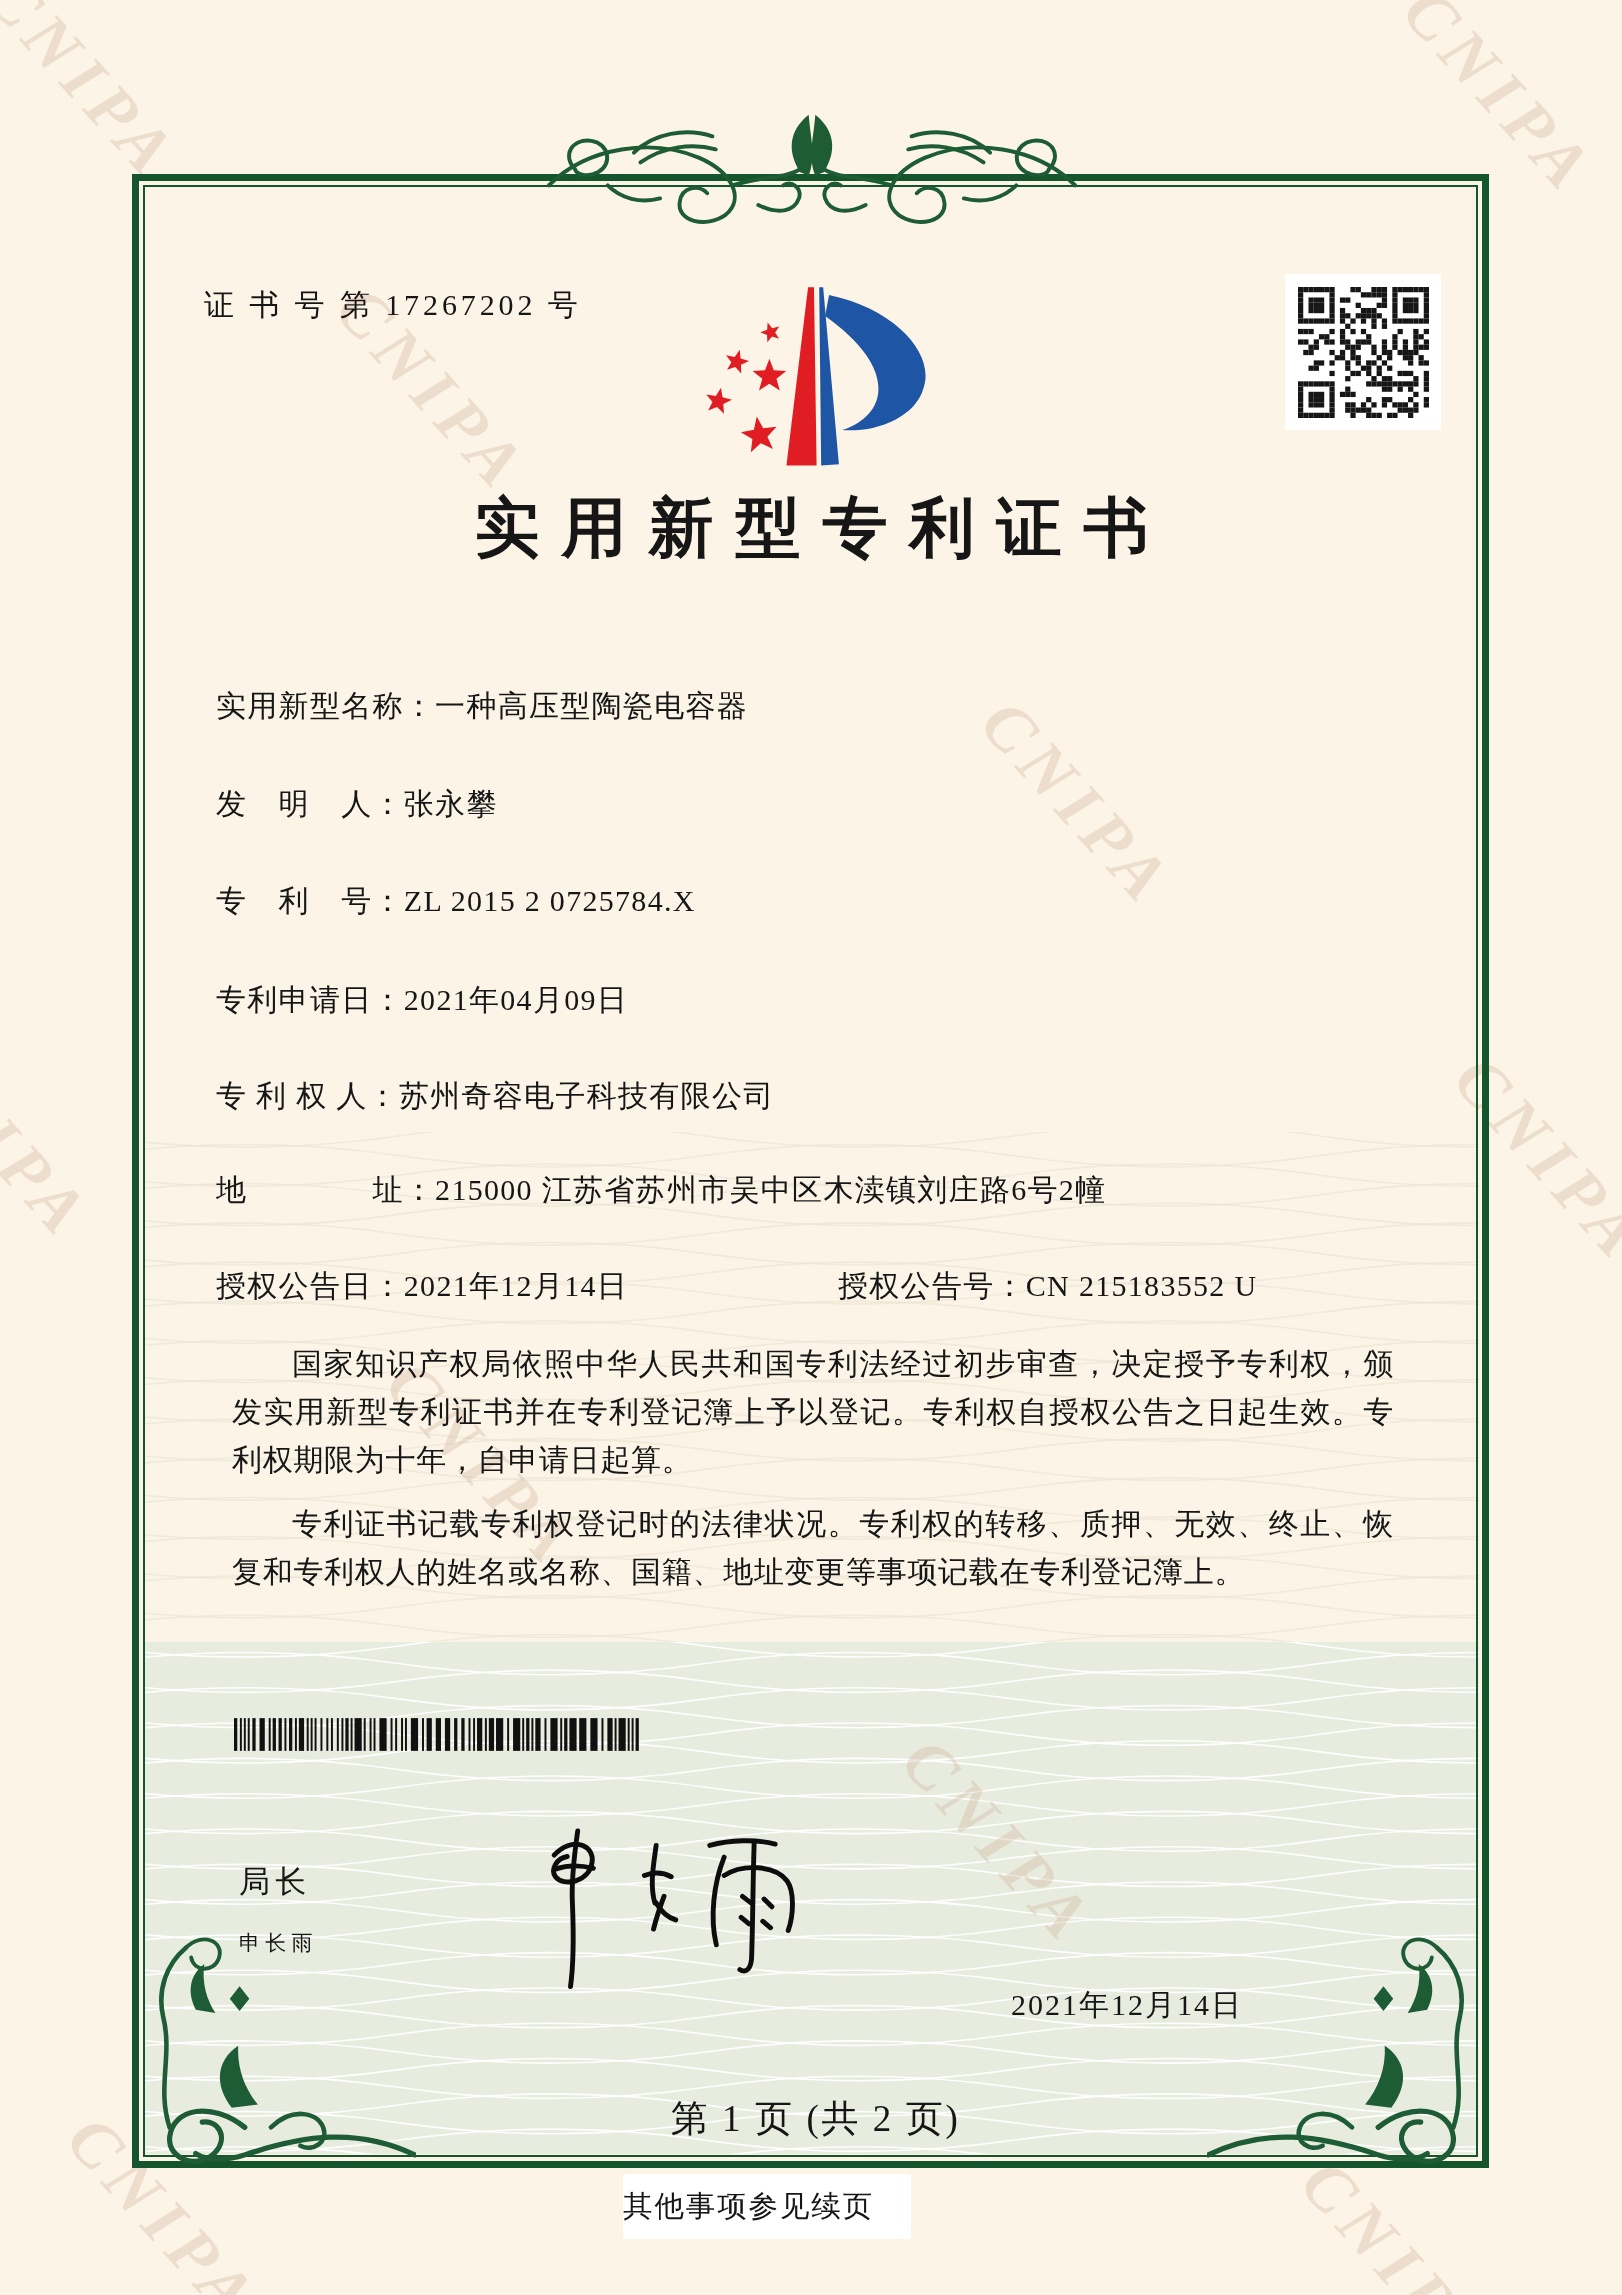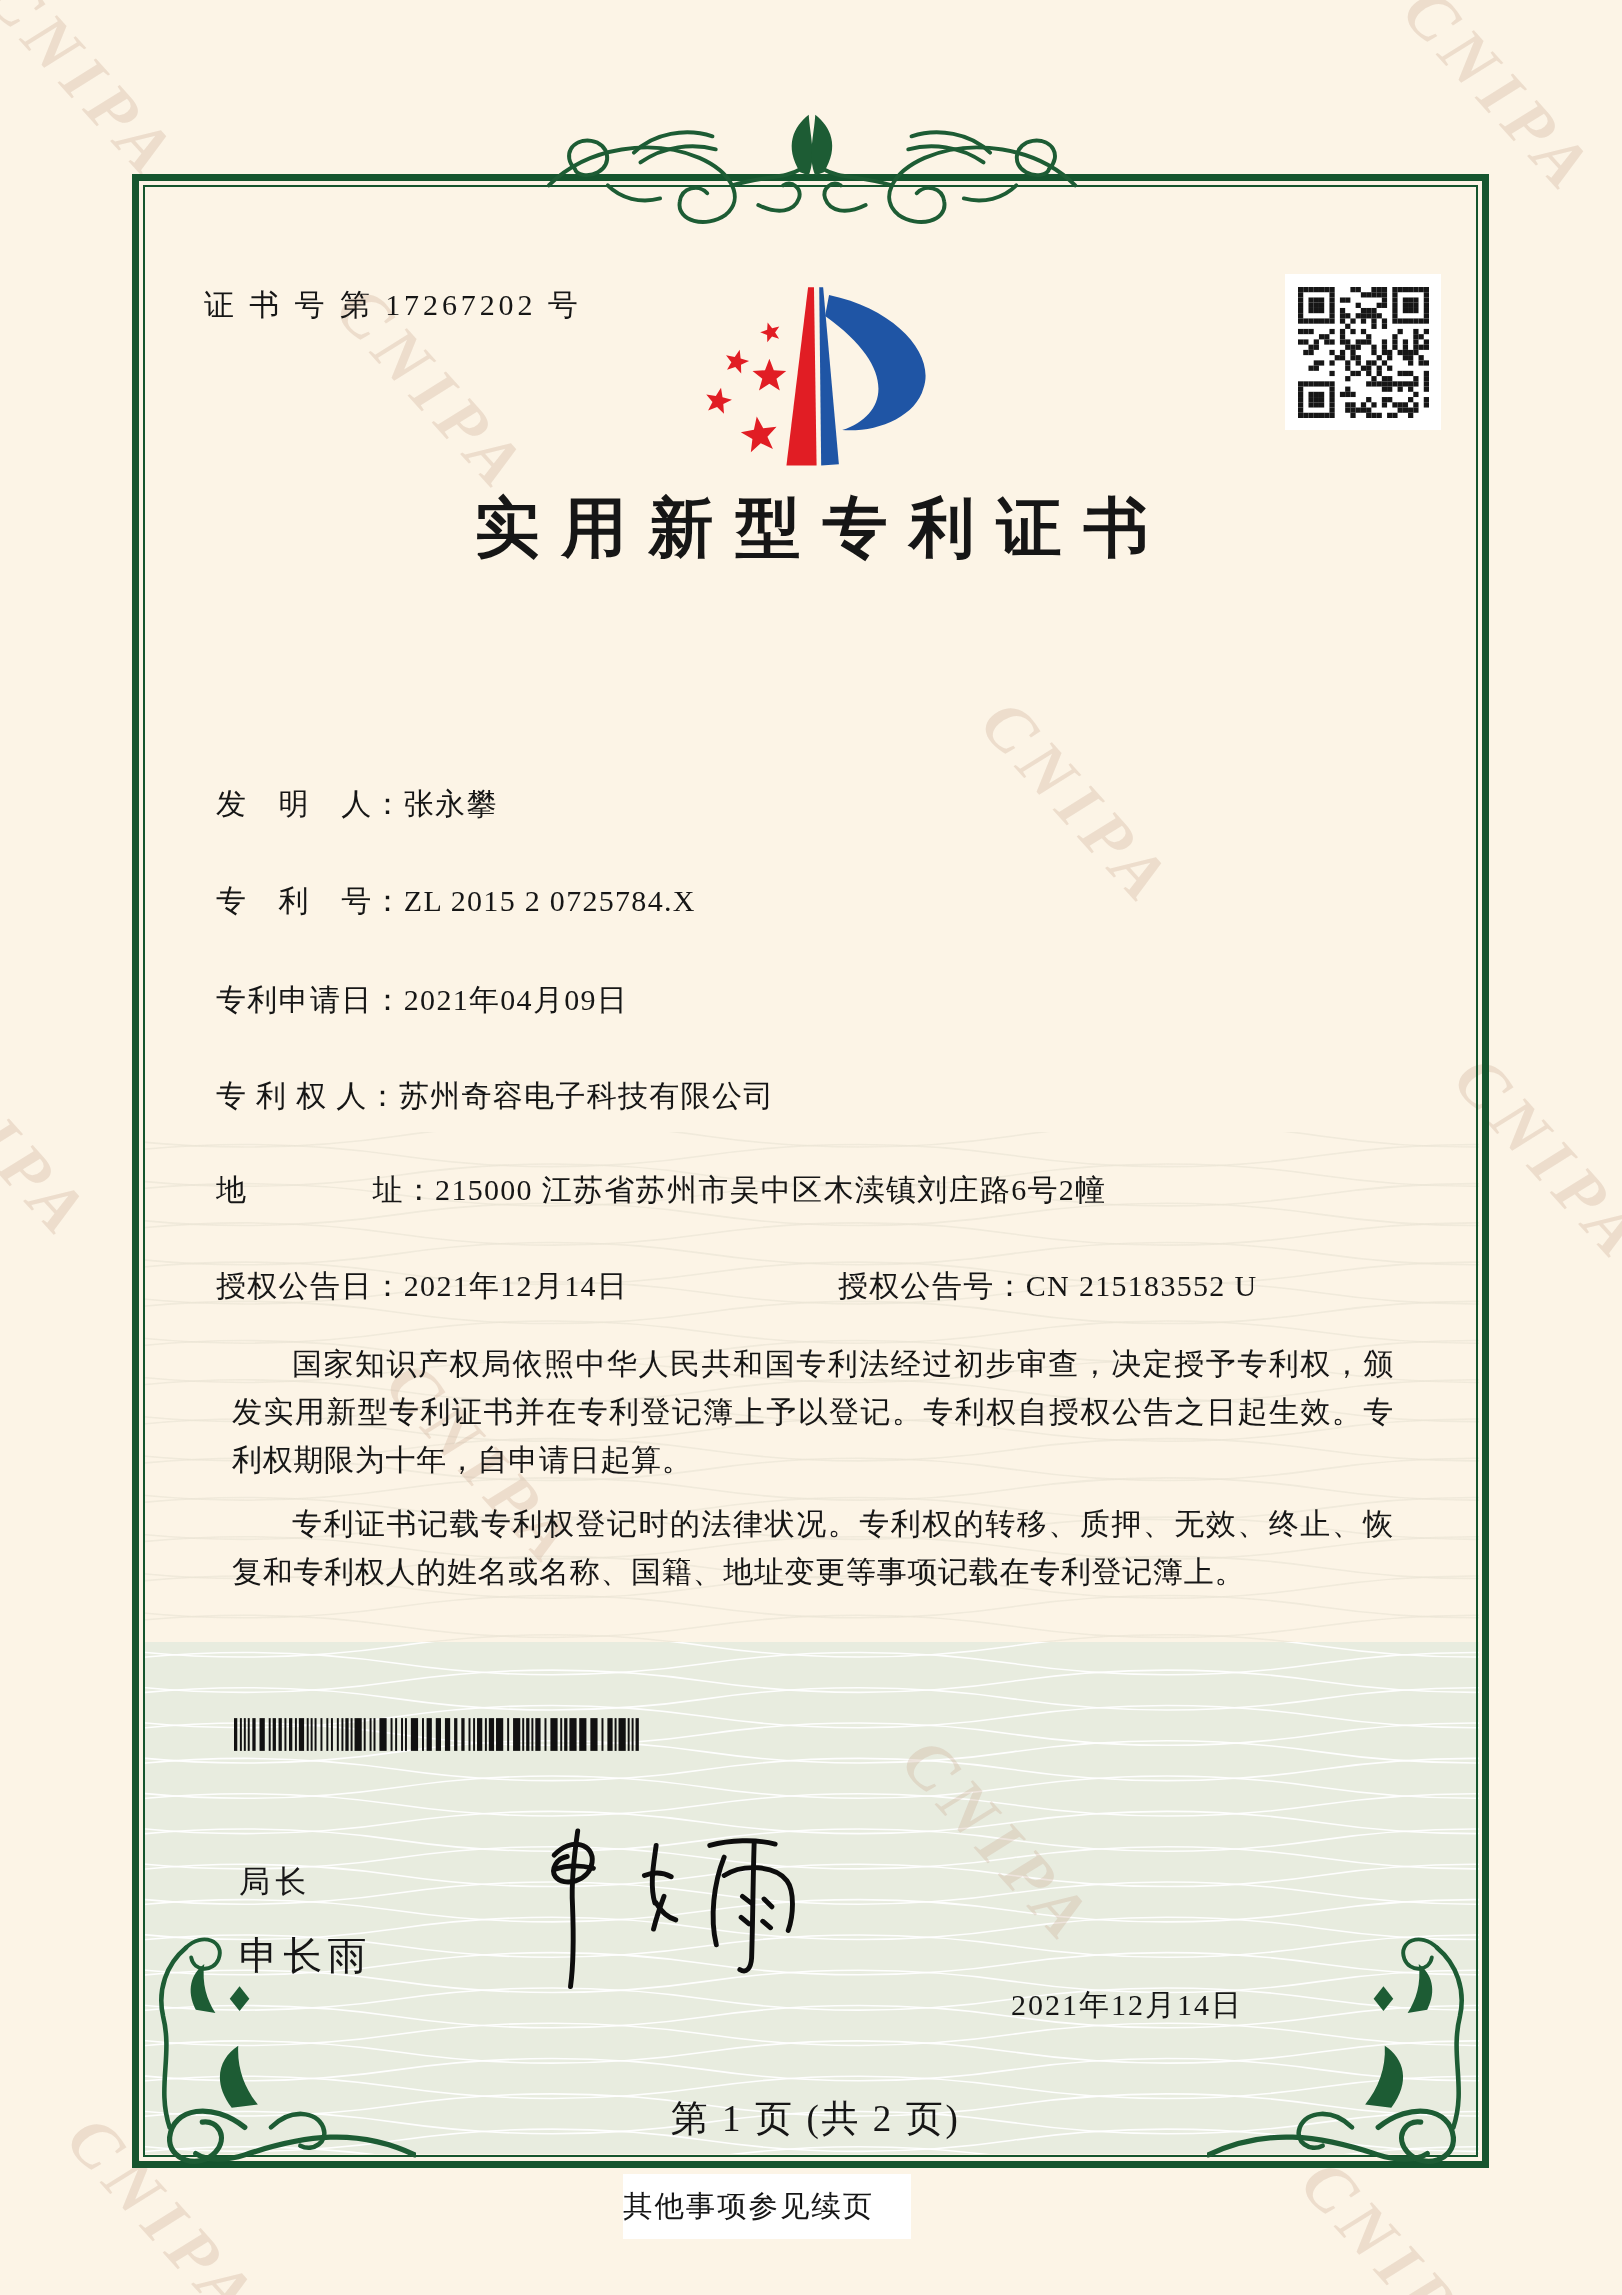--- a/index.html
+++ b/index.html
@@ -34,21 +34,21 @@
           display:flex;align-items:center;justify-content:center}
   .title{position:absolute;left:0;right:0;top:484px;text-align:center;font-size:65px;
          font-weight:bold;letter-spacing:22px;padding-left:22px}
   .f-row{position:absolute;left:216px;font-size:30px;letter-spacing:1.3px;white-space:nowrap}
   .grant2{position:absolute;left:622px;top:0;white-space:nowrap}
   .paras{position:absolute;left:216px;top:1324px;width:1194px}
   .paras p{font-size:30px;line-height:48px;text-align:justify;text-indent:60px;
            letter-spacing:0.7px;margin:16px}
   .barcode{position:absolute;left:234px;top:1718px}
   .signer-title{position:absolute;left:239px;top:1861px;font-size:31px;letter-spacing:5.2px}
-  .signer-name{position:absolute;left:239px;top:1929px;font-size:39px;letter-spacing:5.2px}
+  .signer-name{position:absolute;left:239px;top:1929px;font-size:21px;letter-spacing:5.2px}
   .signature{position:absolute;left:494px;top:1819px}
   .issue-date{position:absolute;left:1011px;top:1985px;font-size:30px;letter-spacing:2px}
   .page-info{position:absolute;left:8px;right:0;top:2094px;text-align:center;font-size:37px;
              letter-spacing:2.6px}
   .note-box{position:absolute;left:623px;top:2174px;width:288px;height:65px;background:#ffffff;
             line-height:65px;font-size:29.4px;letter-spacing:2px;z-index:5}
 </style>
 </head>
 <body>
 
@@ -468,20 +468,23 @@
           <rect x="112" y="192" width="8" height="8" fill="#161616"></rect>
           <rect x="120" y="192" width="8" height="8" fill="#161616"></rect>
           <rect x="136" y="192" width="8" height="8" fill="#161616"></rect>
           <rect x="144" y="192" width="8" height="8" fill="#161616"></rect>
           <rect x="168" y="192" width="8" height="8" fill="#161616"></rect>
         </svg>
     </div>
 
     <h1 class="title">实用新型专利证书</h1>
 
+    <div class="f-row" style="top:686px">
+      <span>实用新型名称：</span><span>一种高压型陶瓷电容器</span>
+    </div>
     <div class="f-row" style="top:784px">
       <span>发　明　人：</span><span>张永攀</span>
     </div>
     <div class="f-row" style="top:881px">
       <span>专　利　号：</span><span>ZL 2015 2 0725784.X</span>
     </div>
     <div class="f-row" style="top:980px">
       <span>专利申请日：</span><span>2021年04月09日</span>
     </div>
     <div class="f-row" style="top:1076px">

